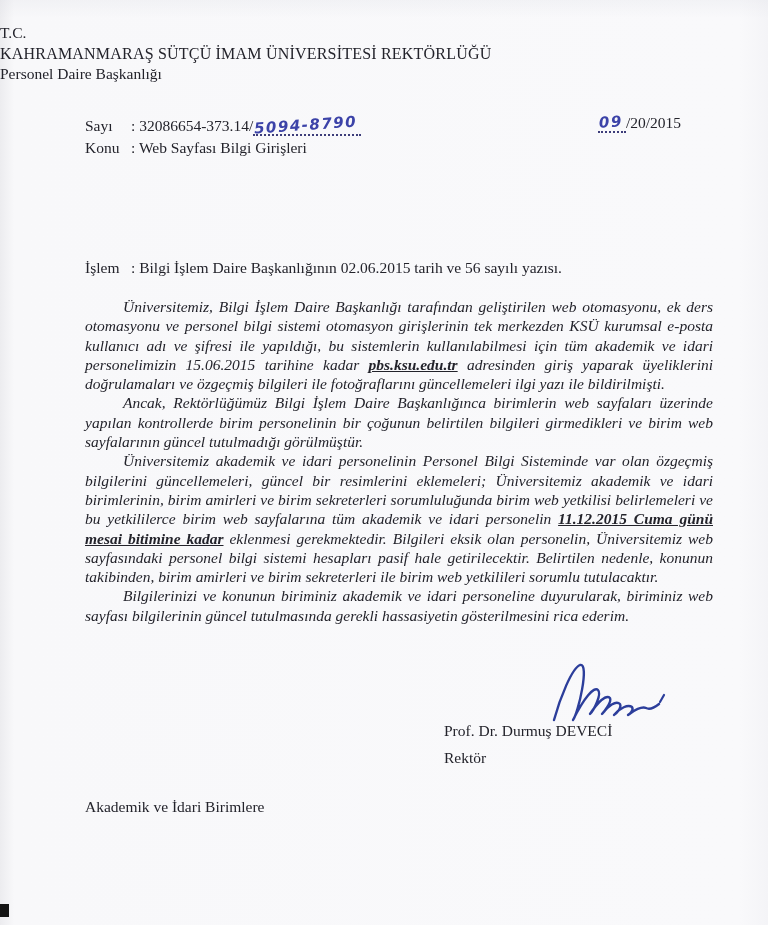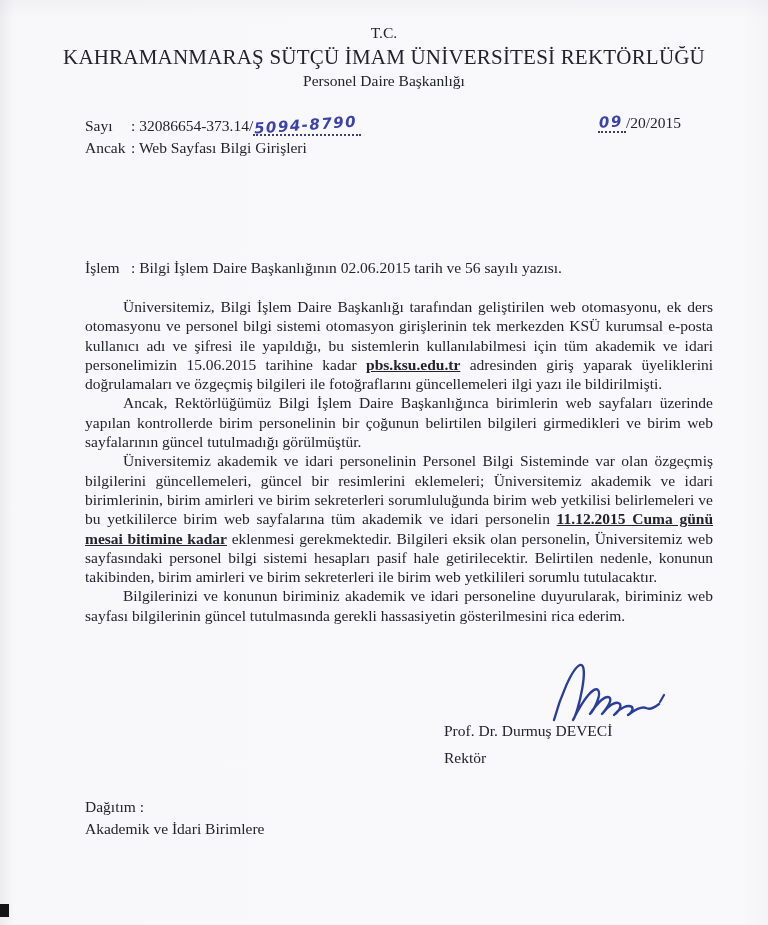--- a/index.html
+++ b/index.html
@@ -12,44 +12,44 @@
     overflow: hidden;
   }
   .letter {
     position: relative; width: 768px; height: 925px;
     background: linear-gradient(90deg, #ececef 0px, #f8f8fa 14px, #f9f9fb 740px, #f4f4f7 768px);
   }
   .edge-shade {
     position: absolute; inset: 0; pointer-events: none;
     background: linear-gradient(180deg, rgba(210,212,220,0.18) 0, rgba(0,0,0,0) 18px);
   }
-  .header { position: absolute; top: 24px; left: 0; width: 100%; text-align: center; }
+  .header { position: absolute; top: 24px; left: 0; width: 100%; }
   .header .tc   { font-size: 15.5px; }
-  .header .uni  { font-size: 21px; margin-top: 3px; letter-spacing: 0.2px; }
+  .header .uni  { font-size: 16px; margin-top: 3px; letter-spacing: 0.2px; }
   .header .dept { font-size: 15.5px; margin-top: 2px; }
 
   .line { font-size: 15.5px; white-space: nowrap; }
   .meta-sayi { position: absolute; left: 85px; top: 117px; }
   .meta-konu { position: absolute; left: 85px; top: 139px; }
   .meta-date { position: absolute; left: 598px; top: 114px; }
   .lbl { display: inline-block; width: 46px; }
 
   .hand-wrap { border-bottom: 2px dotted #3d3d7a; padding: 0 3px 0 1px; }
   .hand {
     font-family: "DejaVu Sans", sans-serif;
     font-style: italic; font-weight: bold;
     color: #3c43a8; font-size: 15px; letter-spacing: 1.5px;
     display: inline-block; transform: rotate(-4deg) translateY(-1px);
   }
 
   .ilgi { position: absolute; left: 85px; top: 259px; }
 
   .body-text {
     position: absolute; left: 85px; top: 297px; width: 628px;
-    font-size: 15.5px; line-height: 19.3px; text-align: justify;
+    font-size: 15.5px; line-height: 19.3px; text-align: justify; font-style: italic;
   }
   .body-text p { margin: 0; text-indent: 38px; }
   .b-u { font-weight: bold; text-decoration: underline; }
 
   .sig-block { position: absolute; left: 444px; top: 660px; width: 244px; text-align: left; }
   .sig-scribble { display: block; margin: 0 0 -4px 104px; }
   .sig-name  { font-size: 15.5px; }
   .sig-title { font-size: 15.5px; margin-top: 9px; }
 
   .dist { position: absolute; left: 85px; top: 796px; font-size: 15.5px; line-height: 21.5px; }
@@ -67,21 +67,21 @@
     <div class="tc">T.C.</div>
     <div class="uni">KAHRAMANMARAŞ  SÜTÇÜ İMAM ÜNİVERSİTESİ REKTÖRLÜĞÜ</div>
     <div class="dept">Personel Daire Başkanlığı</div>
   </div>
 
   <div class="line meta-sayi">
     <span class="lbl">Sayı</span><span>: 32086654-373.14/</span><span class="hand-wrap"><span class="hand">5094-8790</span></span>
   </div>
 
   <div class="line meta-konu">
-    <span class="lbl">Ancak</span><span>: Web Sayfası Bilgi Girişleri</span>
+    <span class="lbl">Konu</span><span>: Web Sayfası Bilgi Girişleri</span>
   </div>
 
   <div class="line meta-date">
     <span class="hand-wrap"><span class="hand">09</span></span><span>/20/2015</span>
   </div>
 
   <div class="line ilgi">
     <span class="lbl">İşlem</span><span>: Bilgi İşlem Daire Başkanlığının 02.06.2015 tarih ve 56 sayılı yazısı.</span>
   </div>
 
@@ -95,18 +95,17 @@
   <div class="sig-block">
     <svg class="sig-scribble" width="118" height="66" viewBox="0 0 118 66">
       <path d="M6,60 C12,38 24,8 32,5 C42,2 30,54 25,60 C36,38 46,26 50,30 C54,34 46,50 42,54 C50,42 58,34 62,38 C64,42 56,52 54,54 C60,46 68,40 72,44 C74,48 68,54 66,55 C72,48 80,44 84,47 C86,50 82,54 80,55 C86,50 94,46 98,48 C102,50 106,48 111,44" stroke="#2c3e9b" stroke-width="2.4" fill="none" stroke-linecap="round" stroke-linejoin="round"></path>
       <path d="M112,42 l4,-7" stroke="#2c3e9b" stroke-width="2.2" fill="none" stroke-linecap="round"></path>
     </svg>
     <div class="sig-name">Prof. Dr. Durmuş DEVECİ</div>
     <div class="sig-title">Rektör</div>
   </div>
 
   <div class="dist">
-    <div>Dağıtım :</div>
     <div>Akademik ve İdari Birimlere</div>
   </div>
 
   <div class="scan-artifact"></div>
 </div>
 
 </body></html>

